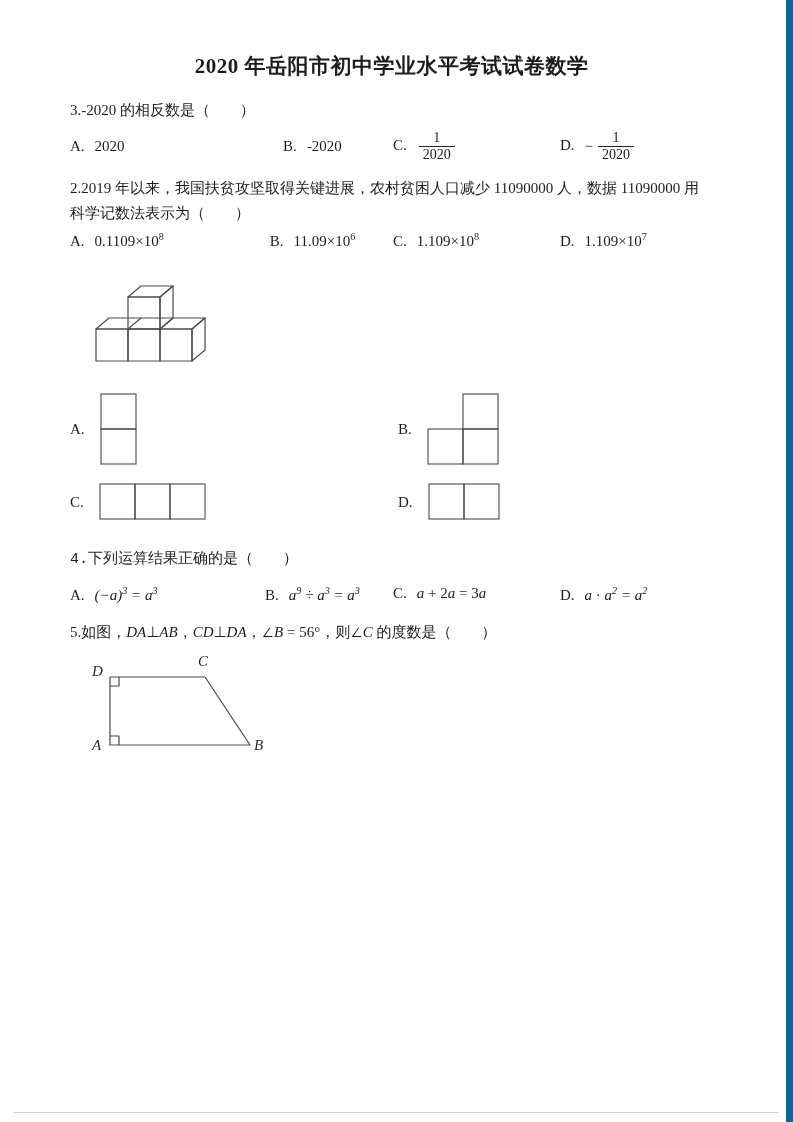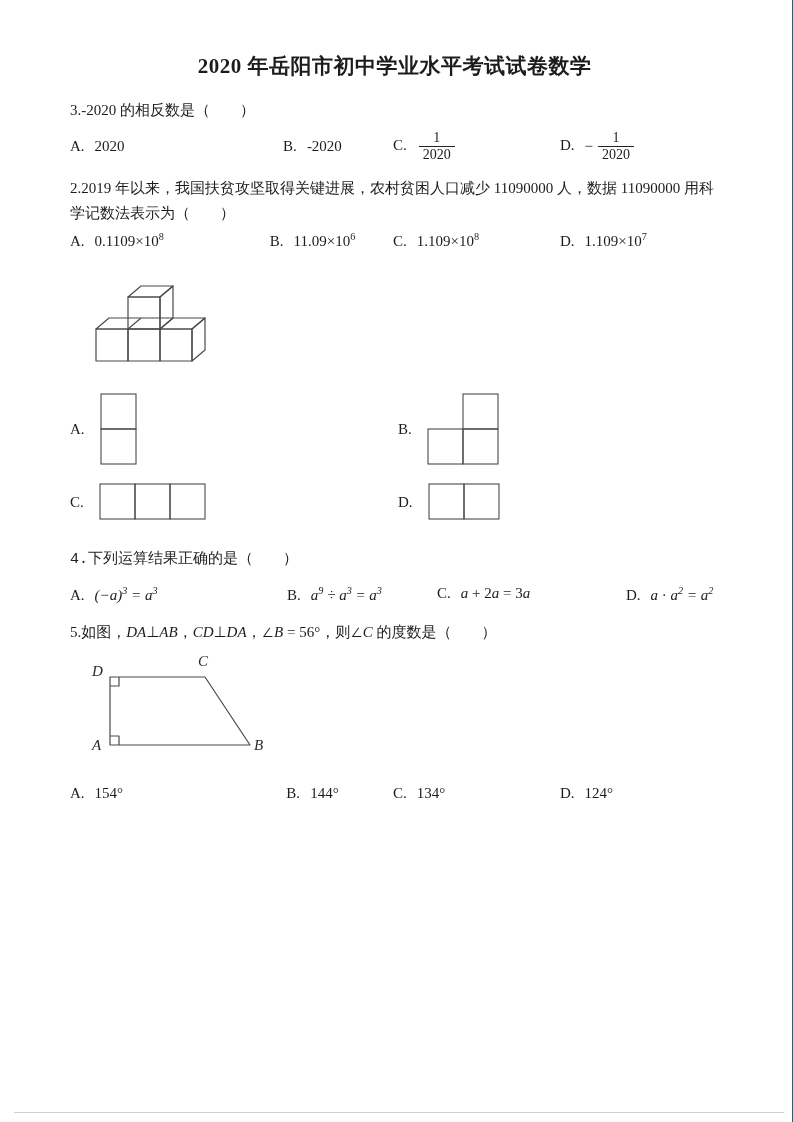--- a/index.html
+++ b/index.html
@@ -8,21 +8,21 @@
     width: 793px;
     height: 1122px;
     margin: 0 auto;
     background: #ffffff;
     color: #1c1c1c;
     font-family: "Liberation Serif", "DejaVu Serif", serif;
     font-size: 15px;
     box-sizing: border-box;
     padding: 52px 73px 30px 70px;
     overflow: hidden;
-    border-right: 1px solid #0369a1;
+    border-right: 7px solid #0369a1;
   }
   .page::after {
     content: "";
     position: absolute;
     left: 14px; right: 8px; bottom: 9px;
     border-bottom: 1px solid #cfcfcf;
   }
   h1.title {
     text-align: center;
     font-size: 21px;
@@ -181,21 +181,21 @@
             <rect x="2" y="2" width="35" height="35"></rect>
             <rect x="37" y="2" width="35" height="35"></rect>
           </g>
         </svg>
       </div>
     </div>
   </div>
 
   <div class="question">
     <p class="stem" style="margin-top:26px;font-family:Liberation Mono, monospace;">4.下列运算结果正确的是（　　）</p>
-    <div class="opts opts-4" style="margin:12px 0 16px 0;gap:22px;">
+    <div class="opts opts-4" style="margin:12px 0 16px 0;">
       <div class="opt">
         <span class="opt-label">A.</span><span class="math"><span class="var">(−a)</span><sup>3</sup><span class="var"> = a</span><sup>3</sup></span>
       </div>
       <div class="opt">
         <span class="opt-label">B.</span><span class="math"><span class="var">a</span><sup>9</sup><span class="var"> ÷ a</span><sup>3</sup><span class="var"> = a</span><sup>3</sup></span>
       </div>
       <div class="opt">
         <span class="opt-label">C.</span><span class="math"><span class="var">a</span><span> + 2</span><span class="var">a</span><span> = 3</span><span class="var">a</span></span>
       </div>
       <div class="opt">
@@ -214,29 +214,15 @@
           <polyline points="39,26 39,35 30,35"></polyline>
           <polyline points="30,85 39,85 39,94"></polyline>
         </g>
       </svg>
       <span class="vlabel" style="left:12px; top:12px;">D</span>
       <span class="vlabel" style="left:118px; top:2px;">C</span>
       <span class="vlabel" style="left:12px; top:86px;">A</span>
       <span class="vlabel" style="left:174px; top:86px;">B</span>
     </div>
 
-    <div class="opts opts-4" style="margin-top:14px;">
-      <div class="opt">
-        <span class="opt-label">A.</span><span>154°</span>
-      </div>
-      <div class="opt">
-        <span class="opt-label">B.</span><span>144°</span>
-      </div>
-      <div class="opt">
-        <span class="opt-label">C.</span><span>134°</span>
-      </div>
-      <div class="opt">
-        <span class="opt-label">D.</span><span>124°</span>
-      </div>
-    </div>
   </div>
 
 </div>
 
 </body></html>

